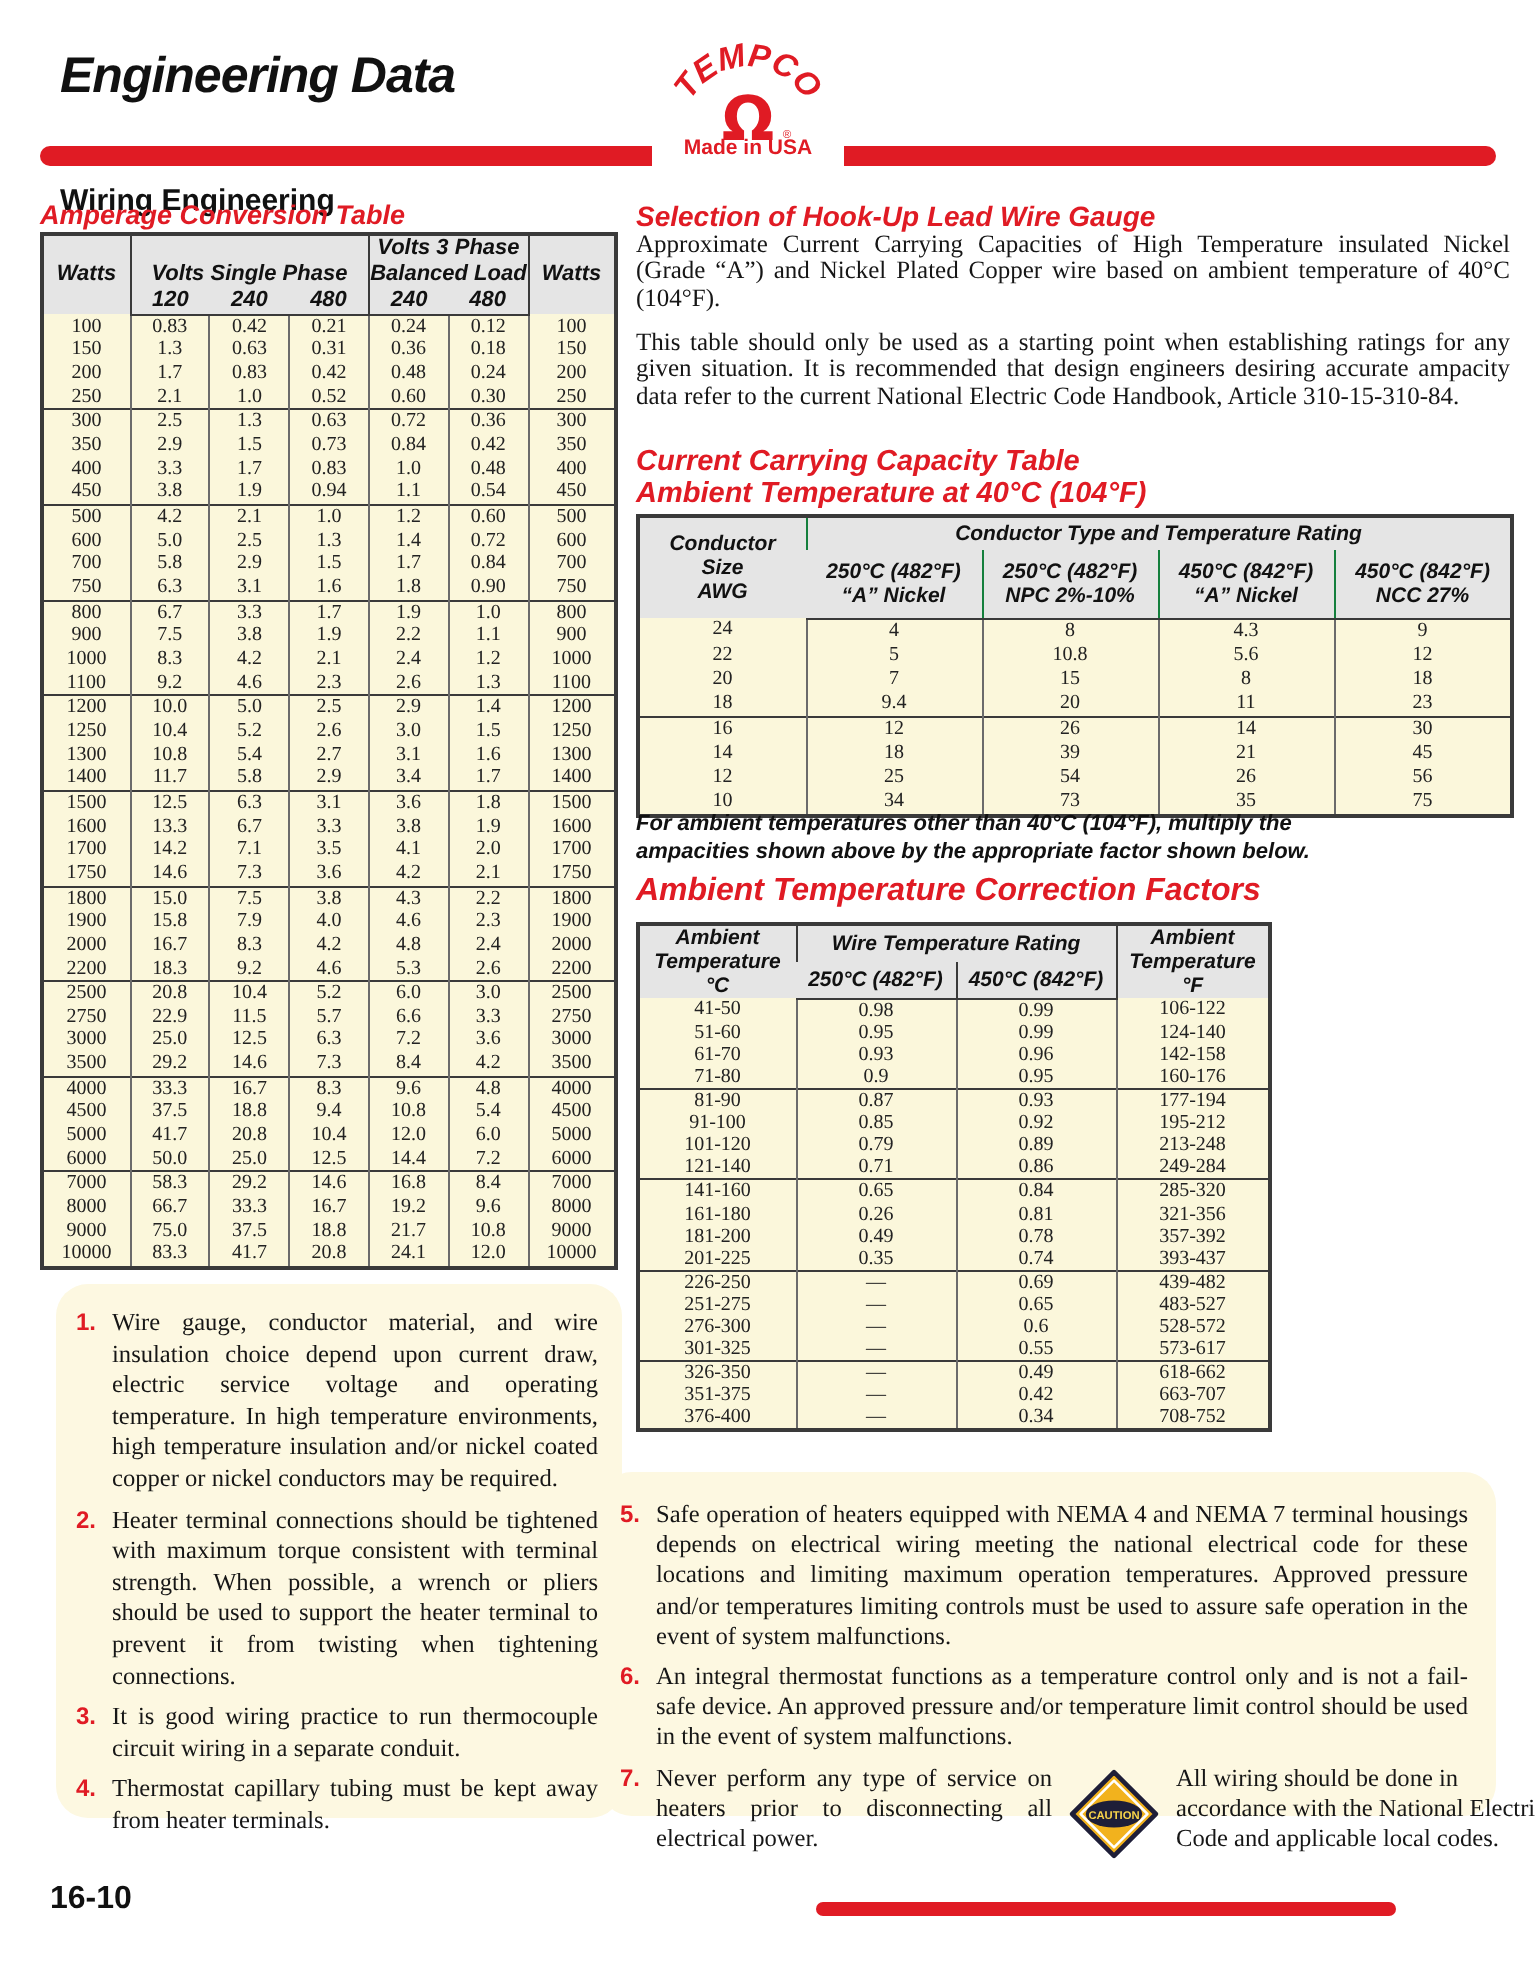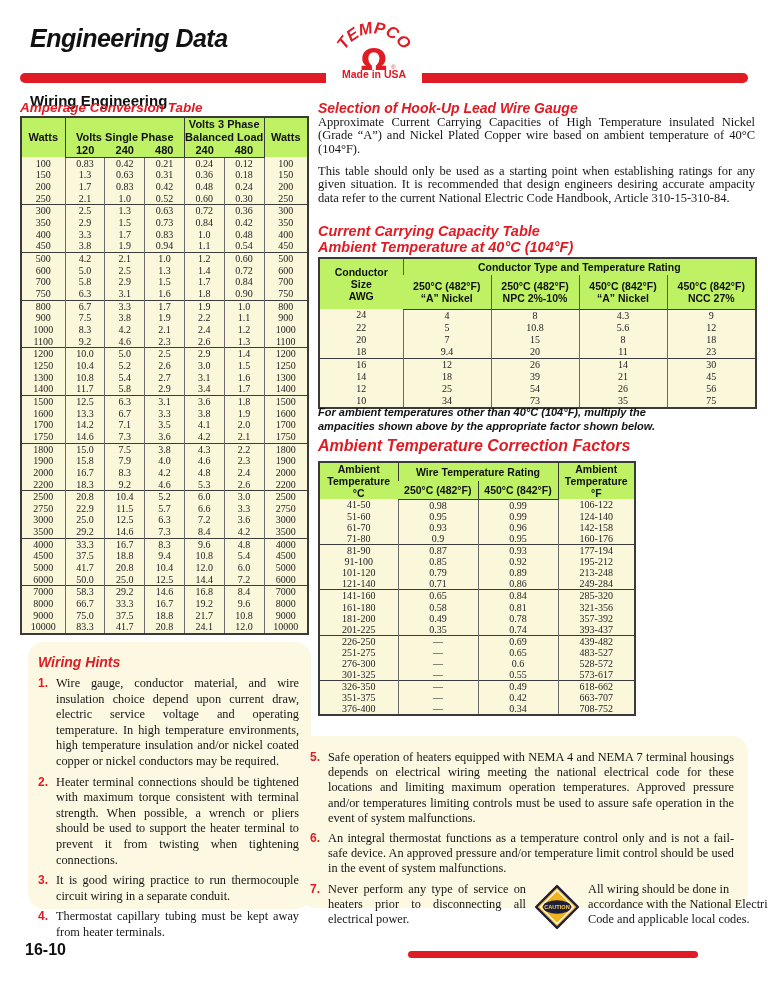--- a/index.html
+++ b/index.html
@@ -11,21 +11,21 @@
   .main-title { position:absolute; left:30px; top:24px; font-size:25px; font-weight:bold; font-style:italic; letter-spacing:-0.5px; color:#111; }
   .red-bar { position:absolute; left:20px; top:73px; width:728px; height:10px; background:#e01b24; border-radius:5px; }
   .logo-wrap { position:absolute; left:326px; top:16px; width:96px; height:78px; background:#fff; display:flex; flex-direction:column; align-items:center; z-index:2; }
   .logo-made { color:#e01b24; font-weight:bold; font-size:10.5px; margin-top:-4px; }
   .sub-title { position:absolute; left:30px; top:92px; font-size:15px; font-weight:bold; color:#111; }
 
   .section-title { color:#e01b24; font-weight:bold; font-style:italic; text-align:left; }
 
   
   table.data-table { border-collapse:collapse; background:#fbf7db; border:2px solid #3a3a3a; table-layout:fixed; }
-  table.data-table th { background:#bef264; font-family:"Liberation Sans",sans-serif; font-weight:bold; color:#111; white-space:pre-line; vertical-align:middle; text-align:center; line-height:1.15; }
+  table.data-table th { background:#e5e5e5; font-family:"Liberation Sans",sans-serif; font-weight:bold; color:#111; white-space:pre-line; vertical-align:middle; text-align:center; line-height:1.15;font-style:italic; }
   table.data-table td { font-family:"Liberation Serif",serif; text-align:center; color:#222; padding:0; }
   table.data-table td + td { border-left:1px solid #6b6b6b; }
   table.data-table tr.group-start td { border-top:1.5px solid #3a3a3a; }
   .hdr-bottom th { border-bottom:1.8px solid #3a3a3a; }
 
   
   #amperage-title { position:absolute; left:20px; top:100px; width:287px; font-size:13.5px; }
   #amperage-table { position:absolute; left:20px; top:116px; width:287px; }
   #amperage-table th { font-size:11px; }
   #amperage-table td { font-size:10px; line-height:11.65px; }
@@ -652,21 +652,21 @@
           <td>249-284</td>
         </tr>
         <tr class="group-start">
           <td>141-160</td>
           <td>0.65</td>
           <td>0.84</td>
           <td>285-320</td>
         </tr>
         <tr>
           <td>161-180</td>
-          <td>0.58</td>
+          <td>0.26</td>
           <td>0.81</td>
           <td>321-356</td>
         </tr>
         <tr>
           <td>181-200</td>
           <td>0.49</td>
           <td>0.78</td>
           <td>357-392</td>
         </tr>
         <tr>
@@ -714,21 +714,20 @@
         <tr>
           <td>376-400</td>
           <td>—</td>
           <td>0.34</td>
           <td>708-752</td>
         </tr>
       </tbody>
   </table>
 
   <div id="hints-box" class="cream-box">
-    <div id="hints-title" class="section-title">Wiring Hints</div>
     <div class="hint-item">
       <span class="item-num">1.</span>
       <div class="item-text">Wire gauge, conductor material, and wire insulation choice depend upon current draw, electric service voltage and operating temperature. In high temperature environments, high temperature insulation and/or nickel coated copper or nickel conductors may be required.</div>
     </div>
     <div class="hint-item">
       <span class="item-num">2.</span>
       <div class="item-text">Heater terminal connections should be tightened with maximum torque consistent with terminal strength. When possible, a wrench or pliers should be used to support the heater terminal to prevent it from twisting when tightening connections.</div>
     </div>
     <div class="hint-item">
       <span class="item-num">3.</span>

